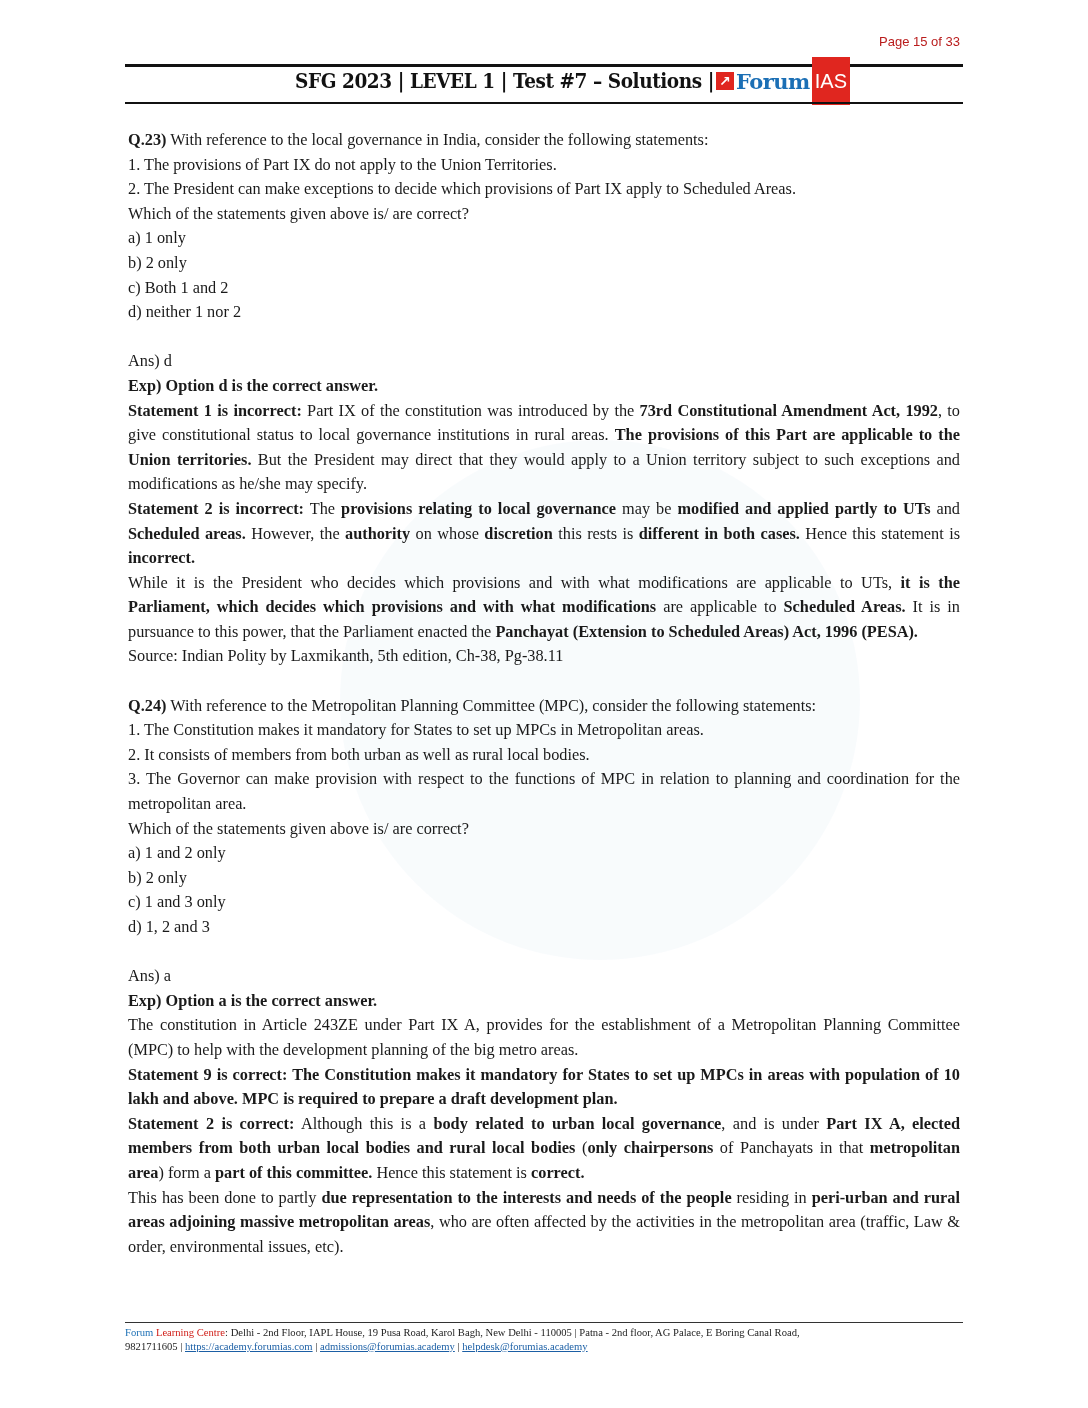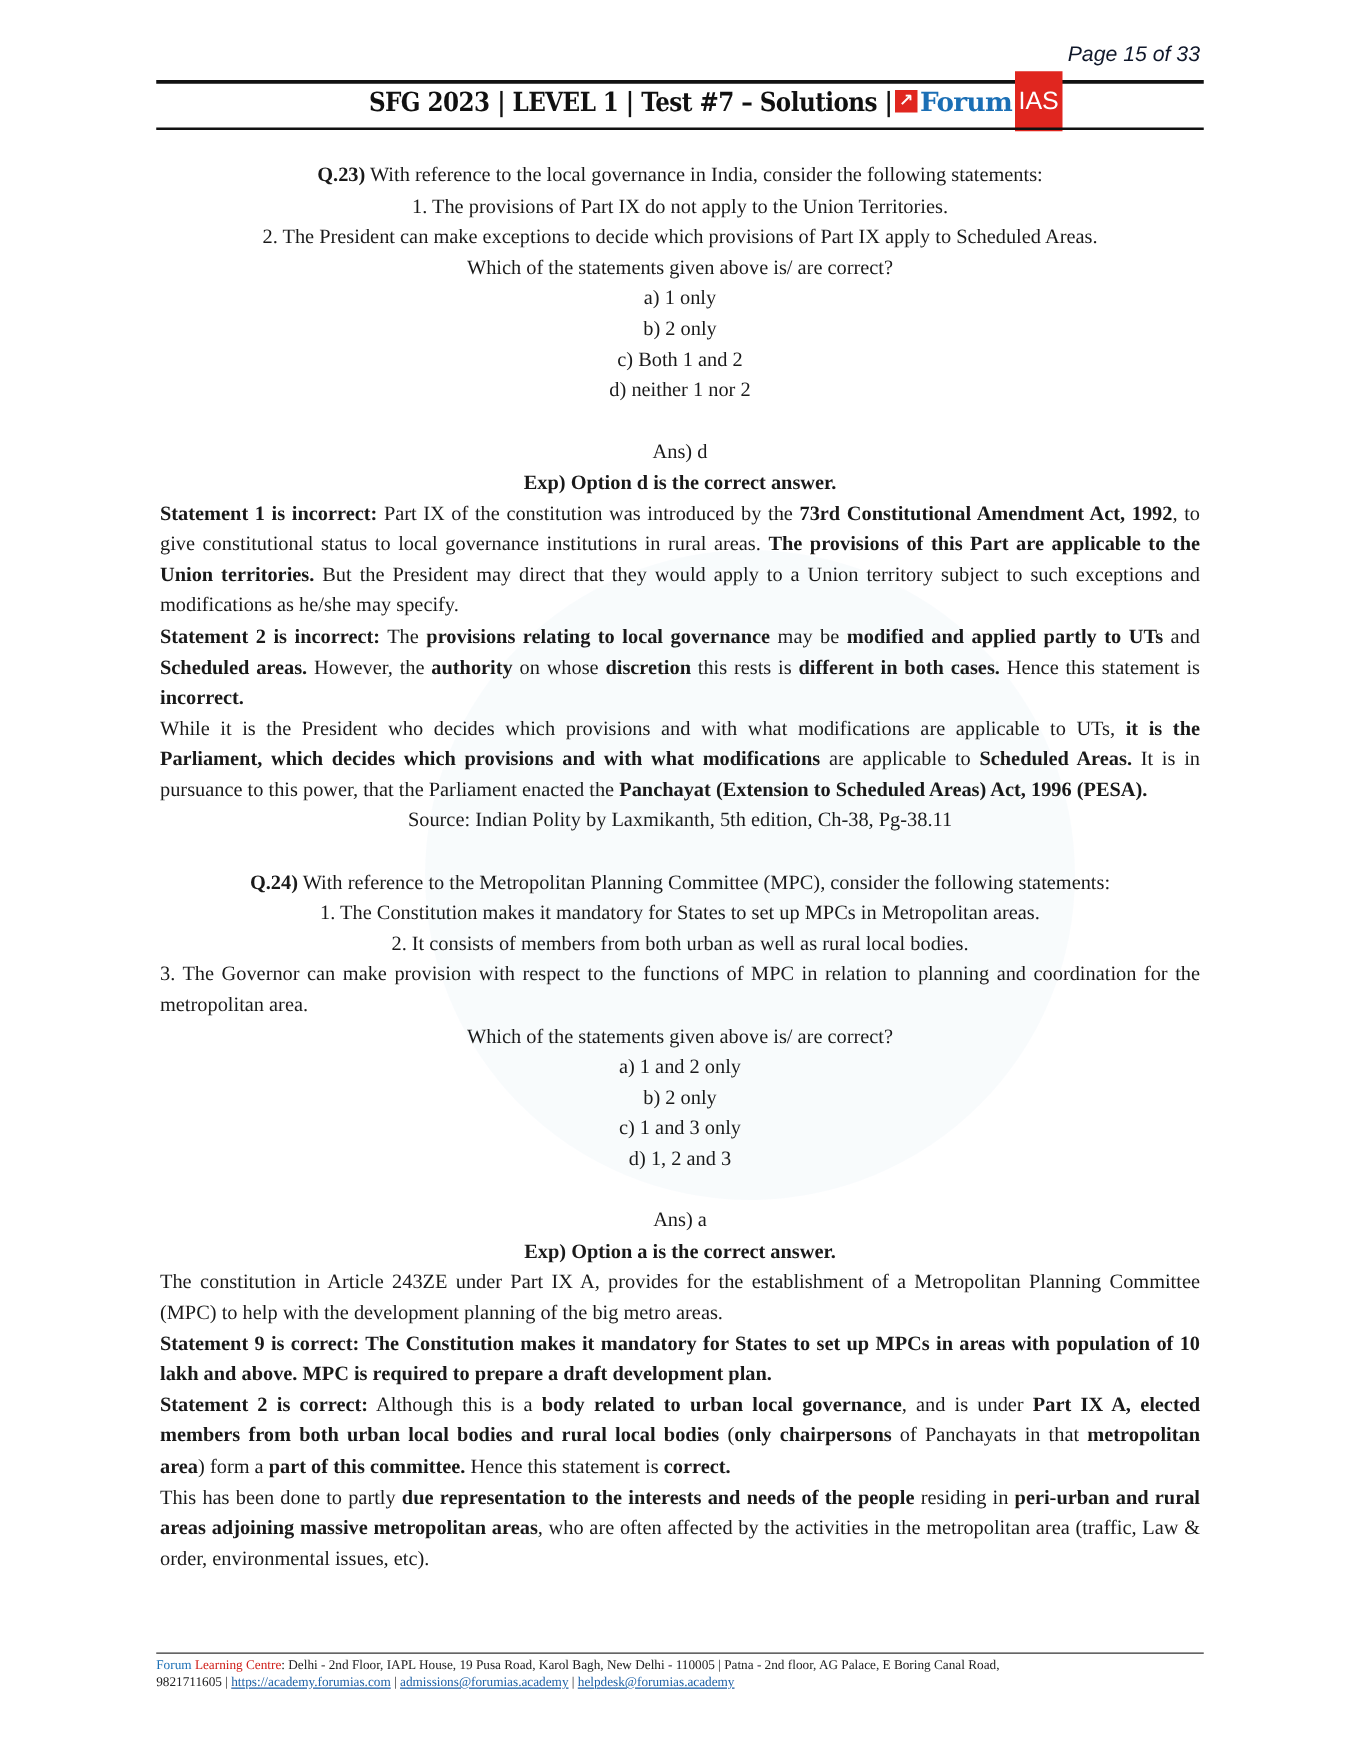--- a/index.html
+++ b/index.html
@@ -1,28 +1,28 @@
 <!DOCTYPE html>
 <html><head>
 <meta charset="utf-8">
 <style>
   html, body { margin: 0; padding: 0; background: #ffffff; }
   body { width: 1088px; height: 1408px; position: relative; overflow: hidden; font-family: "Liberation Serif", "DejaVu Serif", serif; color: #1a1a1a; }
-  .page-num { position: absolute; top: 34px; right: 128px; font-family: "Liberation Sans", sans-serif; font-size: 17px; color: #0f172a; font-style: italic; }
+  .page-num { position: absolute; top: 34px; right: 128px; font-family: "Liberation Sans", sans-serif; font-size: 13px; color: #b91c1c; }
   .rule-top { position: absolute; left: 125px; width: 838px; top: 64px; height: 3px; background: #111; }
   .rule-bottom { position: absolute; left: 125px; width: 838px; top: 102px; height: 2px; background: #111; }
-  .header { position: absolute; left: 125px; width: 838px; top: 68px; height: 26px; display: flex; justify-content: center; align-items: center; }
+  .header { position: absolute; left: 125px; width: 838px; top: 68px; height: 26px; display: flex; justify-content: center; align-items: flex-start; }
   .header-title { font-family: "DejaVu Serif", serif; font-weight: bold; font-size: 21px; letter-spacing: -0.5px; transform: scaleX(0.88); transform-origin: right center; white-space: nowrap; color: #111; }
   .logo { display: flex; align-items: center; margin-left: 2px; height: 26px; }
   .logo-arrow { width: 18px; height: 18px; background: #e0261f; color: #fff; display: inline-flex; align-items: center; justify-content: center; font-size: 14px; font-weight: bold; font-family: "DejaVu Sans", sans-serif; line-height: 1; margin-right: 2px; }
   .logo-forum { color: #1b6fb5; font-family: "DejaVu Serif", serif; font-weight: bold; font-size: 21px; letter-spacing: -0.5px; }
   .logo-ias { background: #e0261f; color: #fff; font-family: "Liberation Sans", sans-serif; font-size: 20px; padding: 12px 3px; margin-left: 2px; height: 24px; line-height: 24px; }
 
   .content { position: absolute; left: 128px; width: 832px; top: 128px; font-size: 16.3px; line-height: 24.6px; }
-  .content p { margin: 0; text-align: center; }
+  .content p { margin: 0; }
   .content .justify { text-align: justify; }
   .gap { height: 24.6px; }
   b { font-weight: bold; }
 
   .footer-rule { position: absolute; left: 125px; width: 838px; top: 1322px; height: 1px; background: #333; }
   .footer { position: absolute; left: 125px; width: 838px; top: 1326px; text-align: left; font-family: "Liberation Serif", serif; font-size: 10.6px; line-height: 14px; color: #222; }
   .f-forum { color: #1b6fb5; }
   .f-lc { color: #d0201a; }
   .f-link { color: #1b5fa5; text-decoration: underline; }
   .watermark { position: absolute; left: 300px; top: 300px; width: 600px; height: 800px; opacity: 0.025; pointer-events: none; }

